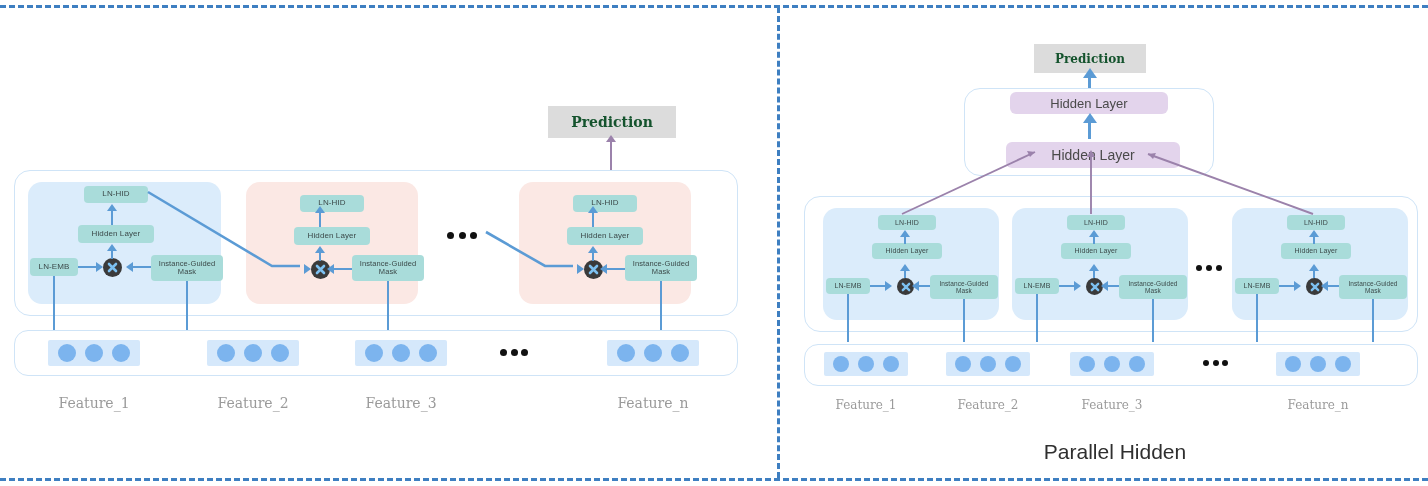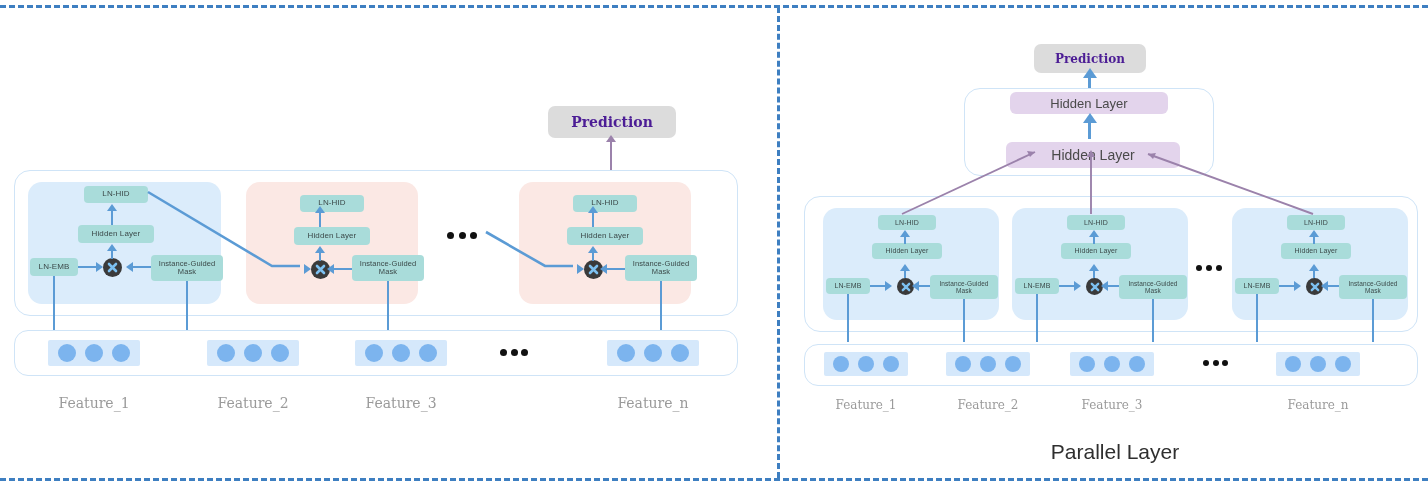--- a/index.html
+++ b/index.html
@@ -31,23 +31,23 @@
   .tealbox{background:#a9dcda;border-radius:4px;display:flex;
            align-items:center;justify-content:center;text-align:center;
            color:#3c4a4a;line-height:1.12;letter-spacing:.1px;}
 
   
   .purplebox{background:#e3d4ec;border-radius:6px;display:flex;
              align-items:center;justify-content:center;
              color:#4a4a4a;}
 
   
-  .predbox{background:#dcdcdc;border-radius:7px;display:flex;
+  .predbox{background:#dcdcdc;border-radius:0;display:flex;
            align-items:center;justify-content:center;
-           color:#4c1d95;font-family:"DejaVu Serif",serif;font-weight:bold;}
+           color:#14532d;font-family:"DejaVu Serif",serif;font-weight:bold;}
 
   
   .crossnode{border-radius:50%;background:#3a3a3a;
              display:flex;align-items:center;justify-content:center;}
   .crossnode svg{display:block;}
 
   
   .ln-v{background:#5b9bd5;}
   .ln-h{background:#5b9bd5;}
   .ln-v.purple{background:#9b82ab;}
@@ -305,21 +305,21 @@
     <i style="width:6px;height:6px;"></i>
       <i style="width:6px;height:6px;"></i>
       <i style="width:6px;height:6px;"></i>
   </div>
 
   <div class="featlabel abs" style="left:806px;top:398px;width:120px;font-size:12px;">Feature_1</div>
   <div class="featlabel abs" style="left:928px;top:398px;width:120px;font-size:12px;">Feature_2</div>
   <div class="featlabel abs" style="left:1052px;top:398px;width:120px;font-size:12px;">Feature_3</div>
   <div class="featlabel abs" style="left:1258px;top:398px;width:120px;font-size:12px;">Feature_n</div>
 
-  <div class="caption abs" style="left:1005px;top:440px;width:220px;font-size:21px;">Parallel Layer</div>
+  <div class="caption abs" style="left:1005px;top:440px;width:220px;font-size:21px;">Parallel Hidden</div>
 
   <svg class="diaglayer">
 
     <path d="M148 192 L272 266 L300 266" stroke="#5b9bd5" stroke-width="2.6" fill="none"></path>
 
     <path d="M486 232 L545 266 L573 266" stroke="#5b9bd5" stroke-width="2.6" fill="none"></path>
 
     <path d="M902 214 L1035 152" stroke="#9b82ab" stroke-width="1.9" fill="none"></path>
     <polygon points="1035,152 1027,151 1030,157" fill="#9b82ab"></polygon>
 

